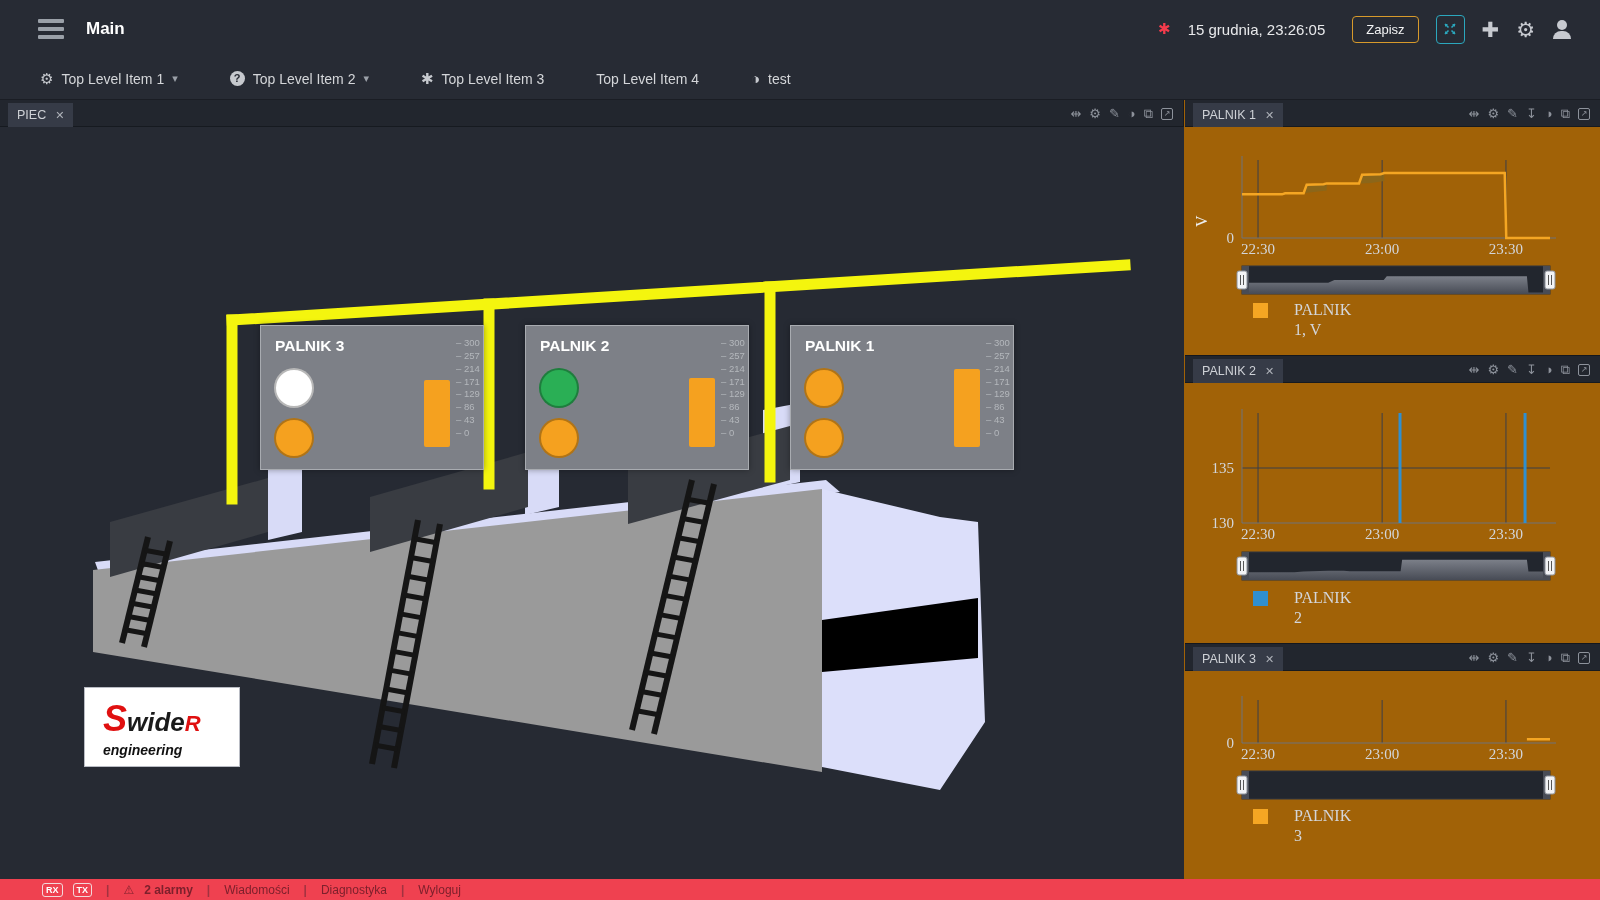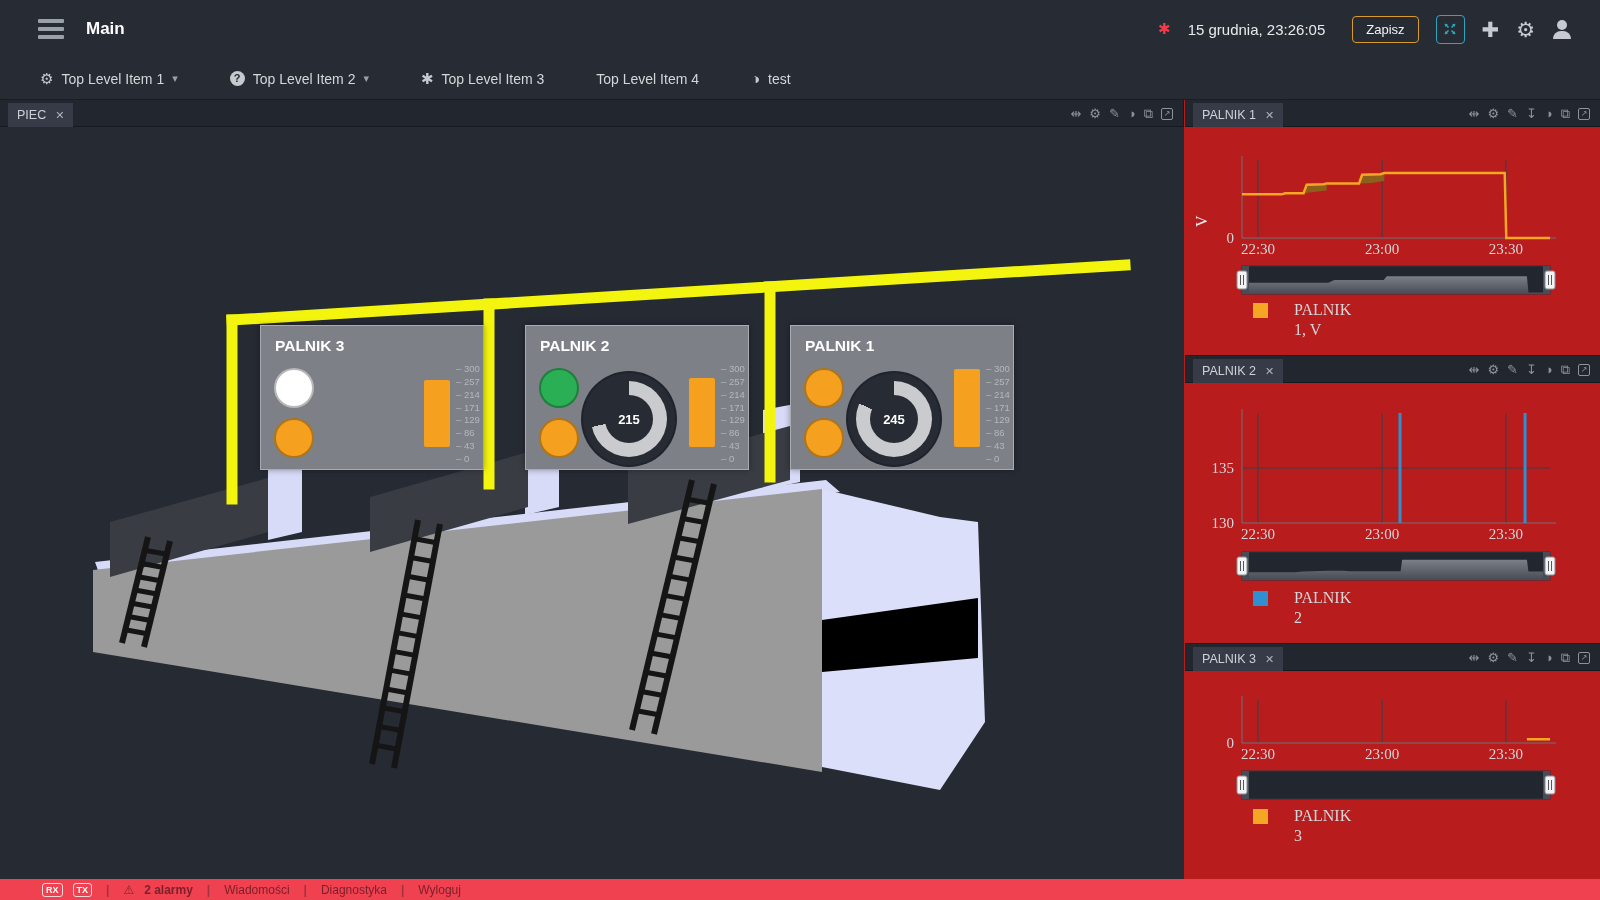--- a/index.html
+++ b/index.html
@@ -1,18 +1,18 @@
 <!DOCTYPE html>
 <html><head>
 <meta charset="utf-8">
 <style>
   * { margin:0; padding:0; box-sizing:border-box; }
   html,body { width:1600px; height:900px; overflow:hidden; background:#262a33;
     font-family:"Liberation Sans", sans-serif; }
-  .app { position:relative; width:1600px; height:900px; background:#b91c1c; }
+  .app { position:relative; width:1600px; height:900px; background:#a16207; }
 
   
   .topbar { position:absolute; left:0; top:0; width:1600px; height:58px; background:#272b34; }
   .hamburger { position:absolute; left:38px; top:19px; width:26px; height:20px; cursor:pointer; }
   .hamburger i { display:block; width:26px; height:4px; background:#9aa0a8; border-radius:1px; margin-bottom:4px; }
   .page-title { position:absolute; left:86px; top:19px; color:#fff; font-size:17px; font-weight:600; }
   .top-right { position:absolute; right:28px; top:0; height:58px; display:flex; align-items:center; gap:17px; }
   .burst { color:#f43b4c; font-size:15px; }
   .date { color:#e8e9eb; font-size:15px; margin-right:10px; }
   .btn-save { background:transparent; border:1px solid #d79a2b; border-radius:4px; color:#f2f3f4;
@@ -53,21 +53,21 @@
     border:1px solid #a8abb0; box-shadow:0 0 6px rgba(0,0,0,.35); }
   .b-title { position:absolute; left:14px; top:11px; color:#fff; font-size:15.5px; font-weight:700; }
   .lamp { position:absolute; left:13px; width:40px; height:40px; border-radius:50%; border:2px solid rgba(0,0,0,.28); }
   .lamp-top { top:42px; } .lamp-bottom { top:92px; }
   .gauge { position:absolute; left:57px; top:47px; width:92px; height:92px; border-radius:50%;
     background:#272b33; box-shadow:0 0 0 2px #1f232b; }
   .g-arc { position:absolute; inset:8px; border-radius:50%; }
   .g-center { position:absolute; inset:22px; background:#272b33; border-radius:50%;
     display:flex; align-items:center; justify-content:center; color:#fff; font-size:13px; font-weight:700; }
   .bar { position:absolute; left:163px; bottom:22px; width:26px; background:#f5a11f; border-radius:2px; }
-  .scale { position:absolute; left:195px; top:38px; height:100px; display:flex; flex-direction:column;
+  .scale { position:absolute; left:195px; top:12px; height:100px; display:flex; flex-direction:column;
     justify-content:space-between; }
   .scale div { color:#b4b7bc; font-size:9.5px; line-height:10px; white-space:nowrap; }
 
   
   .logo { position:absolute; left:84px; top:560px; width:156px; height:80px; background:#fff;
     border:1px solid #b9bcc4; padding:10px 0 0 18px; }
   .logo .l1 { font-style:italic; font-weight:700; white-space:nowrap; }
   .logo .ls { color:#e01010; font-size:36px; } .logo .lw { color:#1a1a1a; font-size:26px; }
   .logo .lr { color:#e01010; font-size:22px; }
   .logo .l2 { font-style:italic; font-weight:700; color:#111; font-size:14px; margin-top:2px; }
@@ -256,61 +256,55 @@
               <div>– 129</div>
               <div>– 86</div>
               <div>– 43</div>
               <div>– 0</div>
             </div>
         </div>
         <div class="burner" style="left:525px">
           <div class="b-title">PALNIK 2</div>
           <div class="lamp lamp-top" style="background: rgb(42, 175, 85);"></div>
           <div class="lamp lamp-bottom" style="background: rgb(245, 161, 31);"></div>
-          <div class="gauge">
-            <div class="g-arc" style="background: conic-gradient(rgb(201, 203, 206) 71.6667%, transparent 0deg);"></div>
-            <div class="g-center">
-                <span>215</span>
-              </div>
-          </div>
           <div class="bar" style="height: 69px;"></div>
           <div class="scale">
               <div>– 300</div>
               <div>– 257</div>
               <div>– 214</div>
               <div>– 171</div>
               <div>– 129</div>
               <div>– 86</div>
               <div>– 43</div>
               <div>– 0</div>
             </div>
         </div>
         <div class="burner" style="left:790px">
           <div class="b-title">PALNIK 1</div>
           <div class="lamp lamp-top" style="background: rgb(245, 161, 31);"></div>
           <div class="lamp lamp-bottom" style="background: rgb(245, 161, 31);"></div>
-          <div class="gauge">
-            <div class="g-arc" style="background: conic-gradient(rgb(201, 203, 206) 81.6667%, transparent 0deg);"></div>
-            <div class="g-center">
-                <span>245</span>
-              </div>
-          </div>
           <div class="bar" style="height: 78px;"></div>
           <div class="scale">
               <div>– 300</div>
               <div>– 257</div>
               <div>– 214</div>
               <div>– 171</div>
               <div>– 129</div>
               <div>– 86</div>
               <div>– 43</div>
               <div>– 0</div>
             </div>
         </div>
 
+        <div class="logo">
+          <div class="l1">
+            <span class="ls">S</span><span class="lw">wide</span><span class="lr">R</span>
+          </div>
+          <div class="l2">engineering</div>
+        </div>
       </div>
     </div>
 
     <div class="side">
       <div class="cpanel p1">
         <div class="strip">
           <div class="tab">
             <span>PALNIK 1</span>
             <span class="x">✕</span>
           </div>

